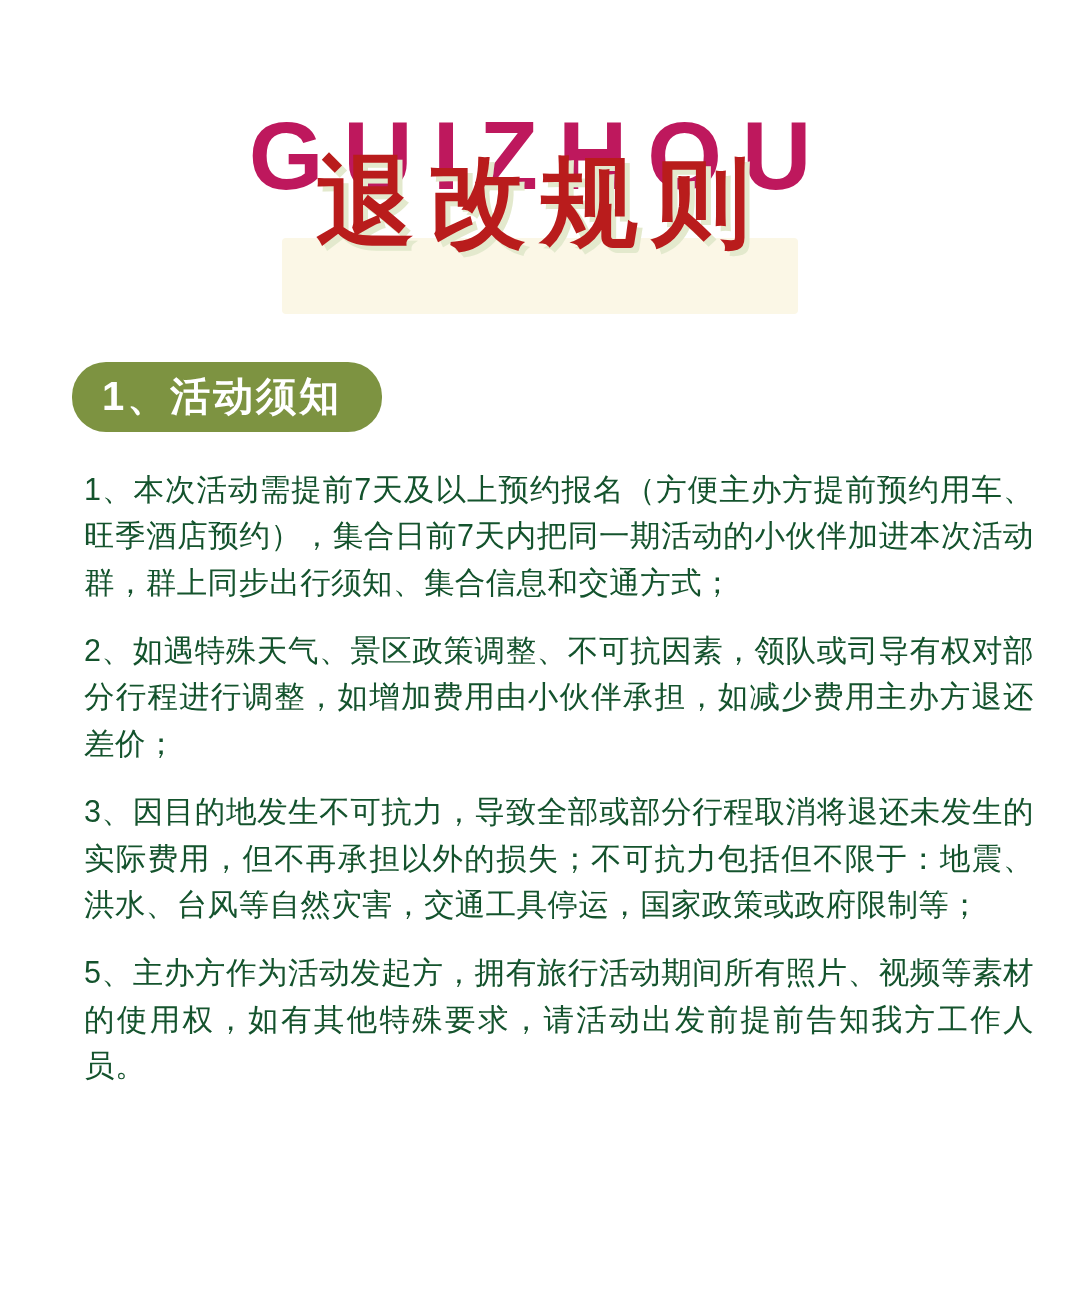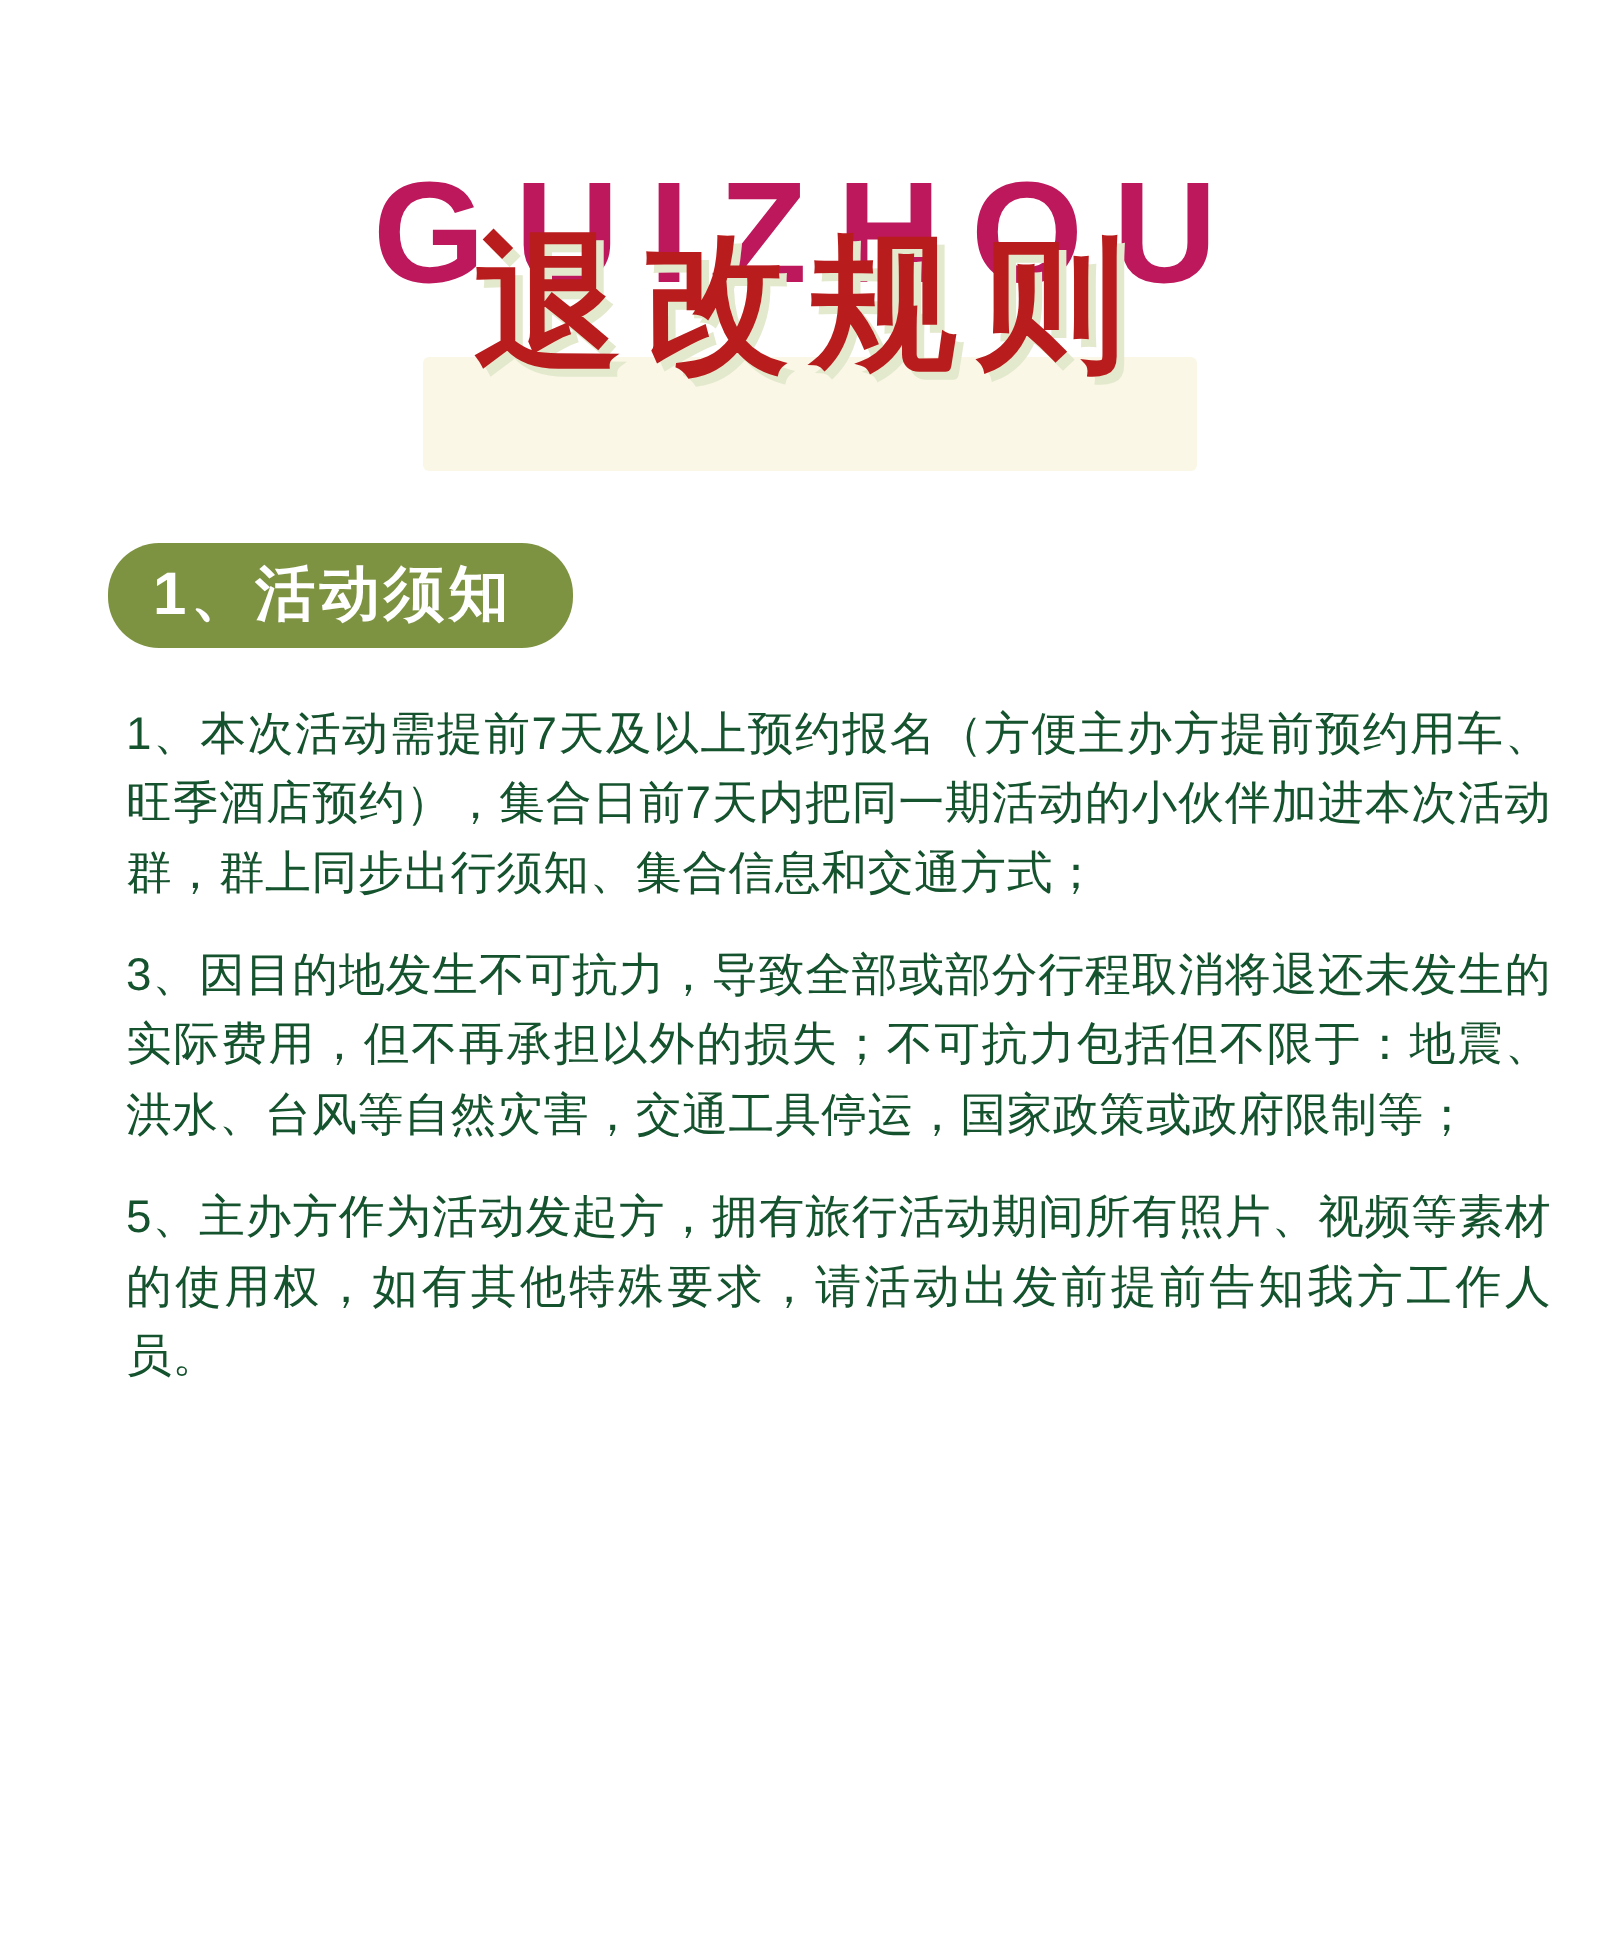--- a/index.html
+++ b/index.html
@@ -102,18 +102,19 @@
 <div class="title-block">
   <div class="ghost-text">GUIZHOU</div>
   <div class="title-underline"></div>
   <div class="main-title">退改规则</div>
 </div>
 
 <div class="section-pill">1、活动须知</div>
 
 <div class="body-wrap">
   <p class="para">1、本次活动需提前7天及以上预约报名（方便主办方提前预约用车、旺季酒店预约），集合日前7天内把同一期活动的小伙伴加进本次活动群，群上同步出行须知、集合信息和交通方式；</p>
+  <p class="para">2、如遇特殊天气、景区政策调整、不可抗因素，领队或司导有权对部分行程进行调整，如增加费用由小伙伴承担，如减少费用主办方退还差价；</p>
   <p class="para">3、因目的地发生不可抗力，导致全部或部分行程取消将退还未发生的实际费用，但不再承担以外的损失；不可抗力包括但不限于：地震、洪水、台风等自然灾害，交通工具停运，国家政策或政府限制等；</p>
   <p class="para">5、主办方作为活动发起方，拥有旅行活动期间所有照片、视频等素材的使用权，如有其他特殊要求，请活动出发前提前告知我方工作人员。</p>
 </div>
 
 
 
 
 </body></html>

